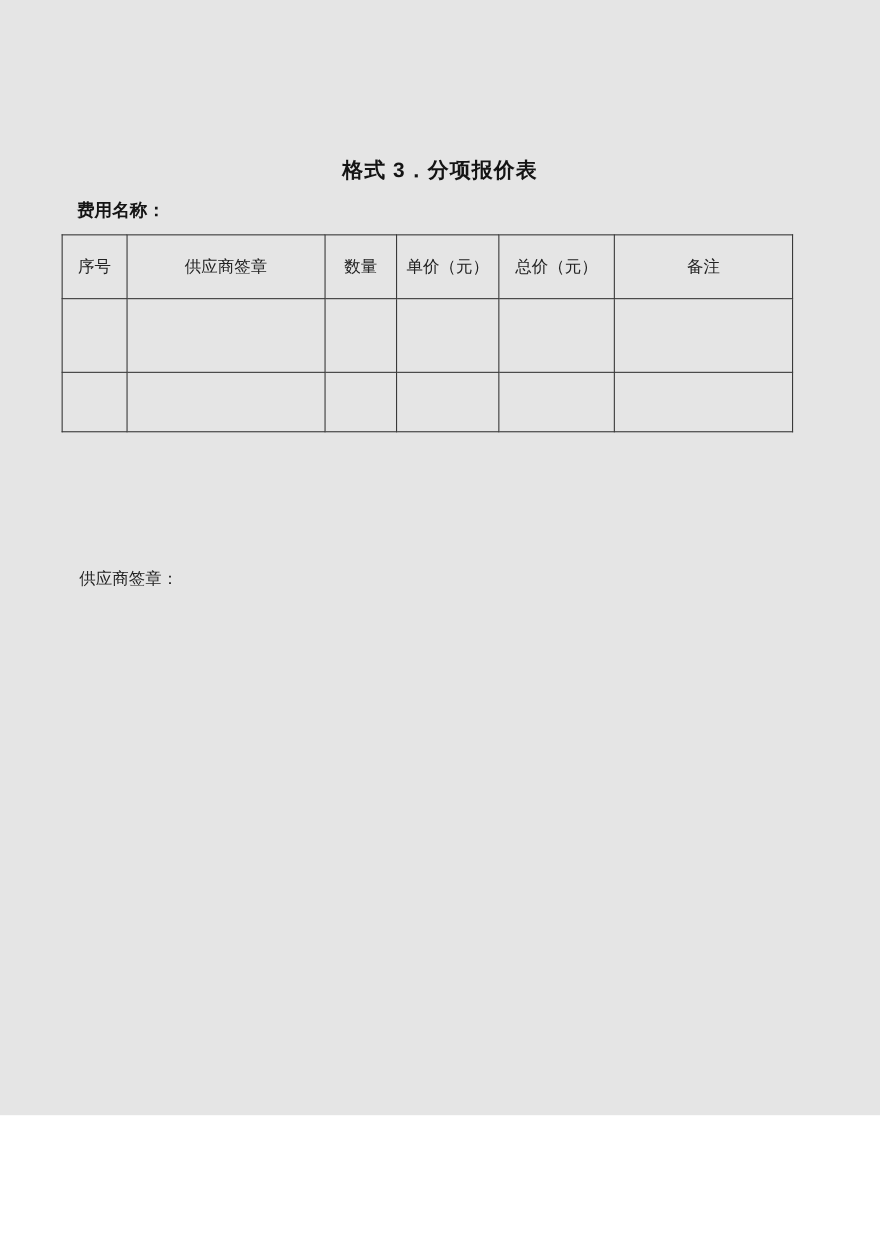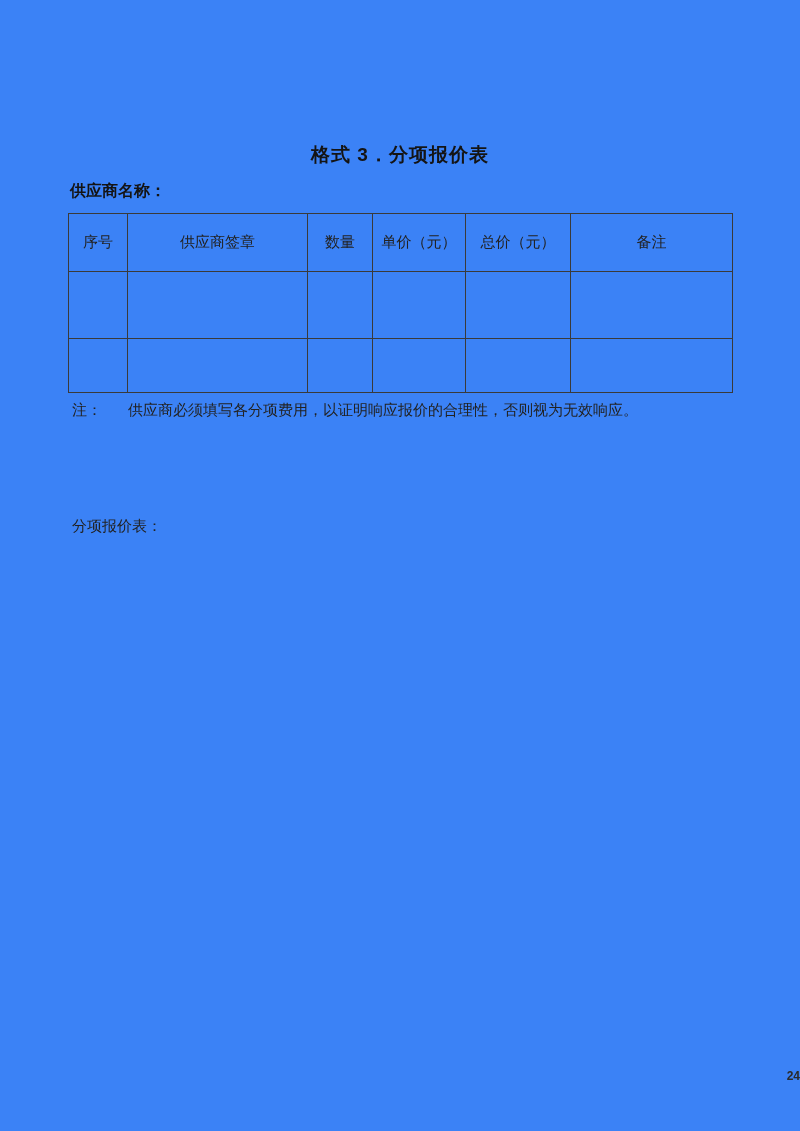--- a/index.html
+++ b/index.html
@@ -3,22 +3,22 @@
 <meta charset="utf-8">
 <style>
   html, body {
     margin: 0;
     padding: 0;
     background: #ffffff;
   }
   .page {
     position: relative;
     width: 800px;
-    height: 1131px;
-    background: #3b82f6;
+    height: 1014px;
+    background: #e5e5e5;
     color: #1f1f1f;
     font-family: "Liberation Serif", "DejaVu Serif", serif;
     overflow: hidden;
   }
   .doc-title {
     position: absolute;
     top: 142px;
     left: 0;
     width: 100%;
     text-align: center;
@@ -33,21 +33,21 @@
     top: 181px;
     left: 70px;
     font-family: "Liberation Sans", "DejaVu Sans", sans-serif;
     font-size: 16px;
     font-weight: bold;
     color: #141414;
   }
   table.quote-table {
     position: absolute;
     top: 213px;
-    left: 68px;
+    left: 56px;
     width: 664px;
     border-collapse: collapse;
     table-layout: fixed;
   }
   table.quote-table th,
   table.quote-table td {
     border: 1px solid #3a3a3a;
     padding: 0;
     text-align: center;
     vertical-align: middle;
@@ -97,21 +97,21 @@
     color: #2a2a2a;
   }
 </style>
 </head>
 <body>
 
 <div class="page">
 
   <div class="doc-title">格式 3．分项报价表</div>
 
-  <div class="supplier-label">供应商名称：</div>
+  <div class="supplier-label">费用名称：</div>
 
   <table class="quote-table">
     <colgroup>
       <col style="width:59px">
       <col style="width:180px">
       <col style="width:65px">
       <col style="width:93px">
       <col style="width:105px">
       <col style="width:162px">
     </colgroup>
@@ -136,22 +136,19 @@
         <td></td>
         <td></td>
         <td></td>
         <td></td>
         <td></td>
         <td></td>
       </tr>
     </tbody>
   </table>
 
-  <div class="note-line">
-    <span class="note-label">注：</span><span>供应商必须填写各分项费用，以证明响应报价的合理性，否则视为无效响应。</span>
-  </div>
 
-  <div class="sig-supplier">分项报价表：</div>
+  <div class="sig-supplier">供应商签章：</div>
 
 
   <div class="page-number">24</div>
 
 </div>
 
 </body></html>

